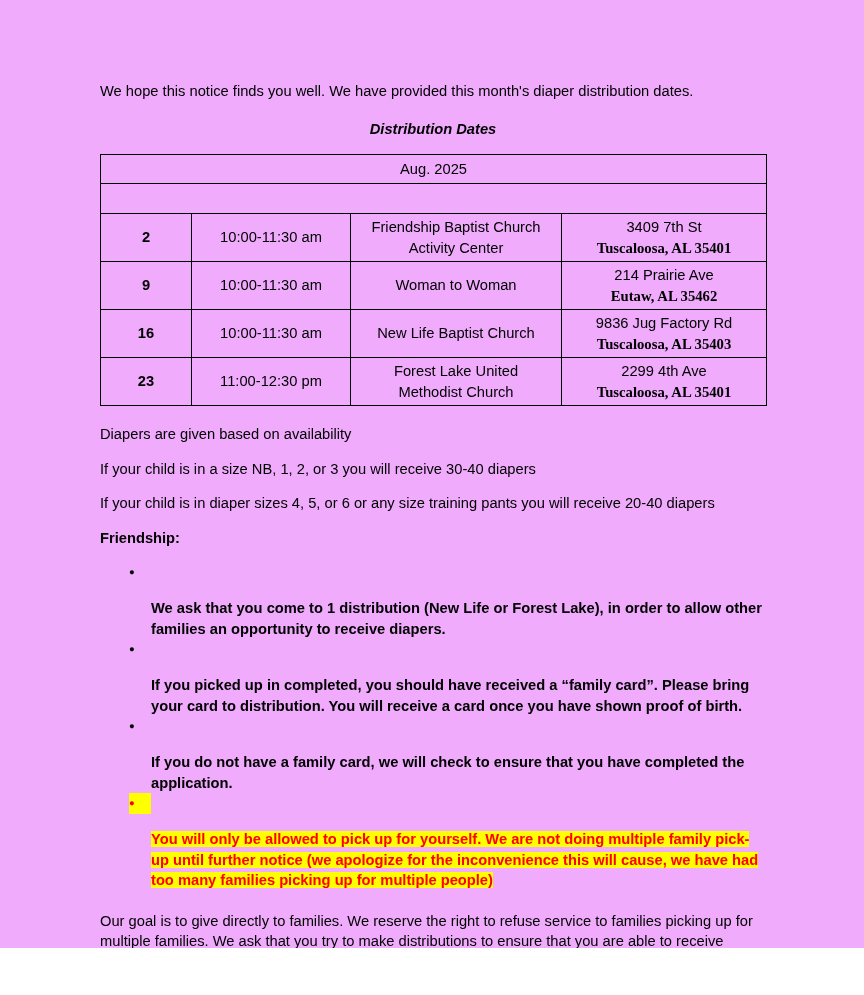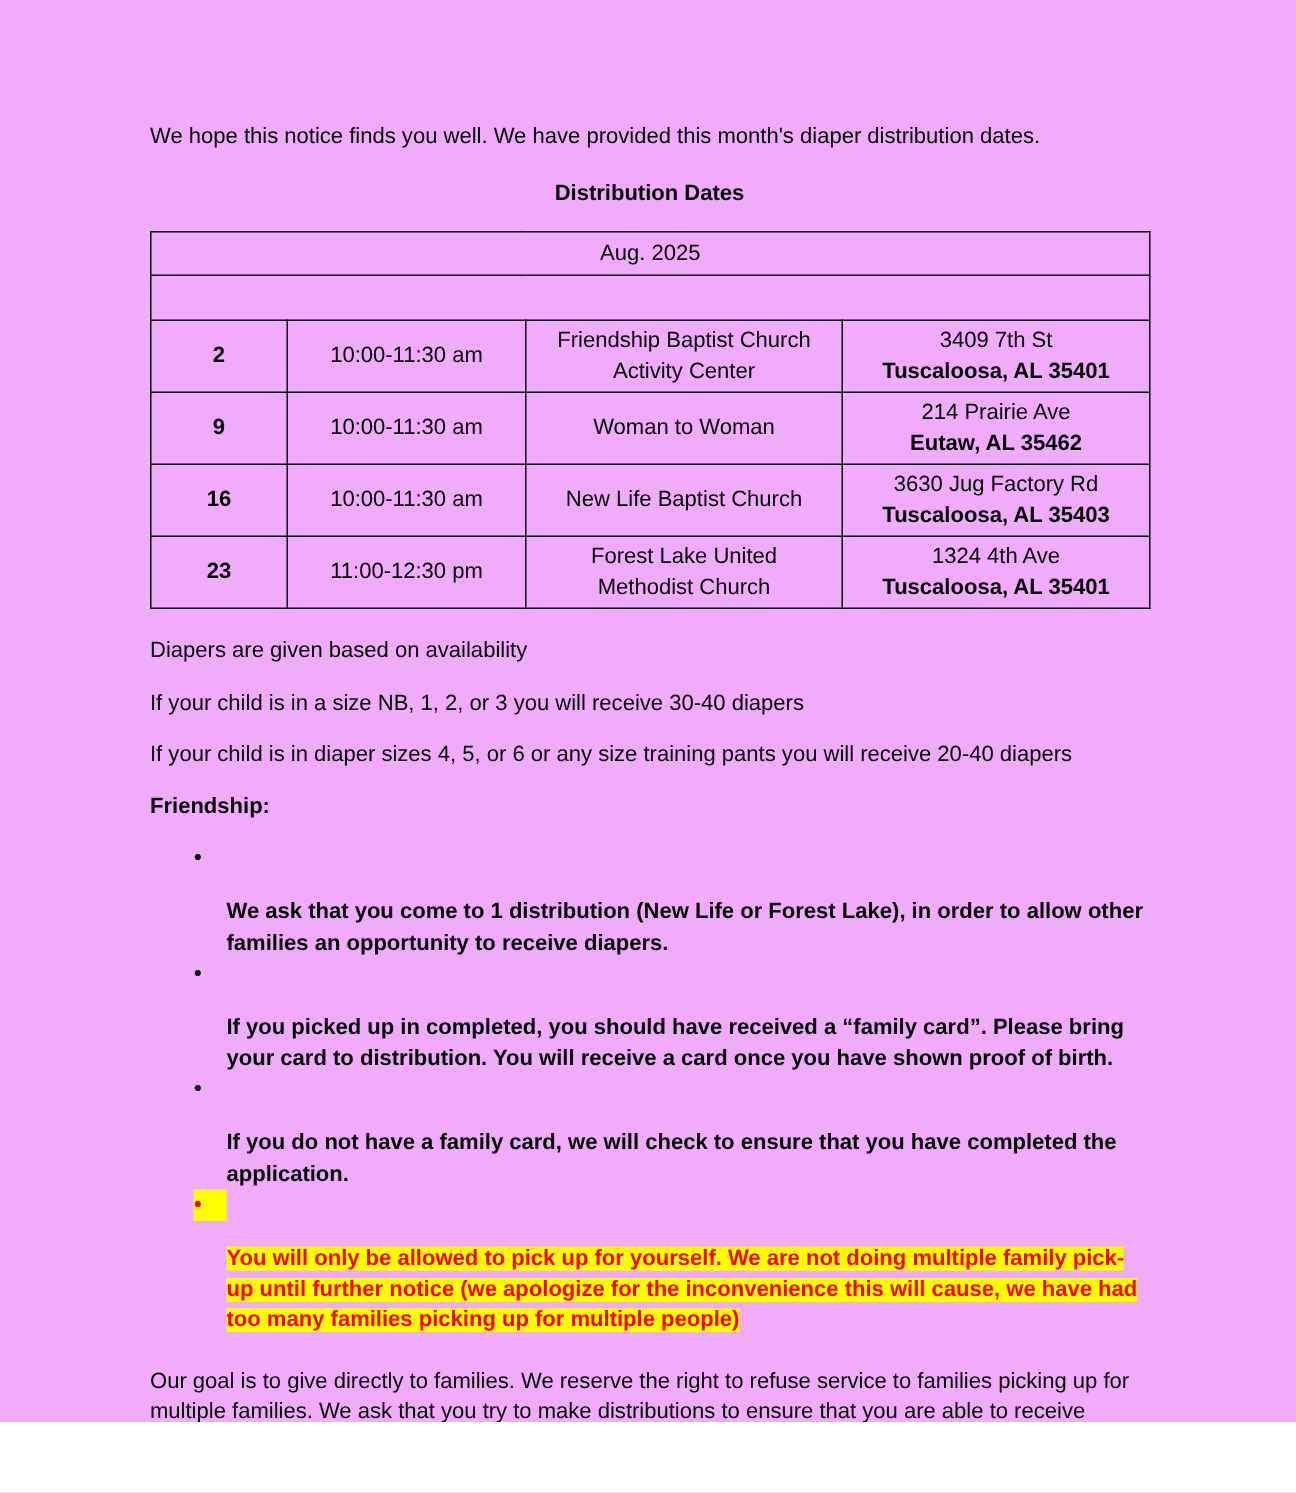--- a/index.html
+++ b/index.html
@@ -17,40 +17,41 @@
     overflow: hidden;
   }
   .para { margin: 0 0 14px 0; }
   .intro { margin-bottom: 17px; }
   .doc-heading {
     font-size: 14.7px;
     font-weight: bold;
     text-align: center;
     line-height: 20.5px;
     margin: 0 0 15px 0;
+    font-style: italic;
   }
   table.dist {
     border-collapse: collapse;
     table-layout: fixed;
     width: 666px;
     margin: 0 0 18px 0;
   }
   table.dist td {
     border: 1.5px solid #000000;
     text-align: center;
     vertical-align: middle;
     padding: 2px 5px;
     box-sizing: border-box;
   }
   .month-row td { height: 29px; }
   .spacer-row td { height: 30px; }
   .data-row td { height: 48px; }
   .cell-date { font-weight: bold; }
   .cell-location { white-space: pre-line; }
-  .addr-city { font-weight: bold; }
+  .addr-city { font-weight: bold; font-family: Liberation Serif, serif; }
   .city-heading { font-weight: bold; margin: 0 0 14px 0; }
   .bullets { margin: 0 0 20px 0; }
   .bullet-row { display: flex; align-items: flex-start; }
   .bullet-marker {
     flex: none;
     width: 22px;
     margin-left: 29px;
     font-size: 9.5px;
     line-height: 20.5px;
     color: #000000;
@@ -110,32 +111,32 @@
           <div class="addr-street">214 Prairie Ave</div>
           <div class="addr-city">Eutaw, AL 35462</div>
         </td>
       </tr>
 
       <tr class="data-row">
         <td class="cell-date">16</td>
         <td class="cell-time">10:00-11:30 am</td>
         <td class="cell-location">New Life Baptist Church</td>
         <td class="cell-address">
-          <div class="addr-street">3630 Jug Factory Rd</div>
+          <div class="addr-street">9836 Jug Factory Rd</div>
           <div class="addr-city">Tuscaloosa, AL 35403</div>
         </td>
       </tr>
 
       <tr class="data-row">
         <td class="cell-date">23</td>
         <td class="cell-time">11:00-12:30 pm</td>
         <td class="cell-location">Forest Lake United
 Methodist Church</td>
         <td class="cell-address">
-          <div class="addr-street">1324 4th Ave</div>
+          <div class="addr-street">2299 4th Ave</div>
           <div class="addr-city">Tuscaloosa, AL 35401</div>
         </td>
       </tr>
     </tbody>
   </table>
 
   <p class="para">Diapers are given based on availability</p>
   <p class="para">If your child is in a size NB, 1, 2, or 3 you will receive 30-40 diapers</p>
   <p class="para">If your child is in diaper sizes 4, 5, or 6 or any size training pants you will receive 20-40 diapers</p>
 

